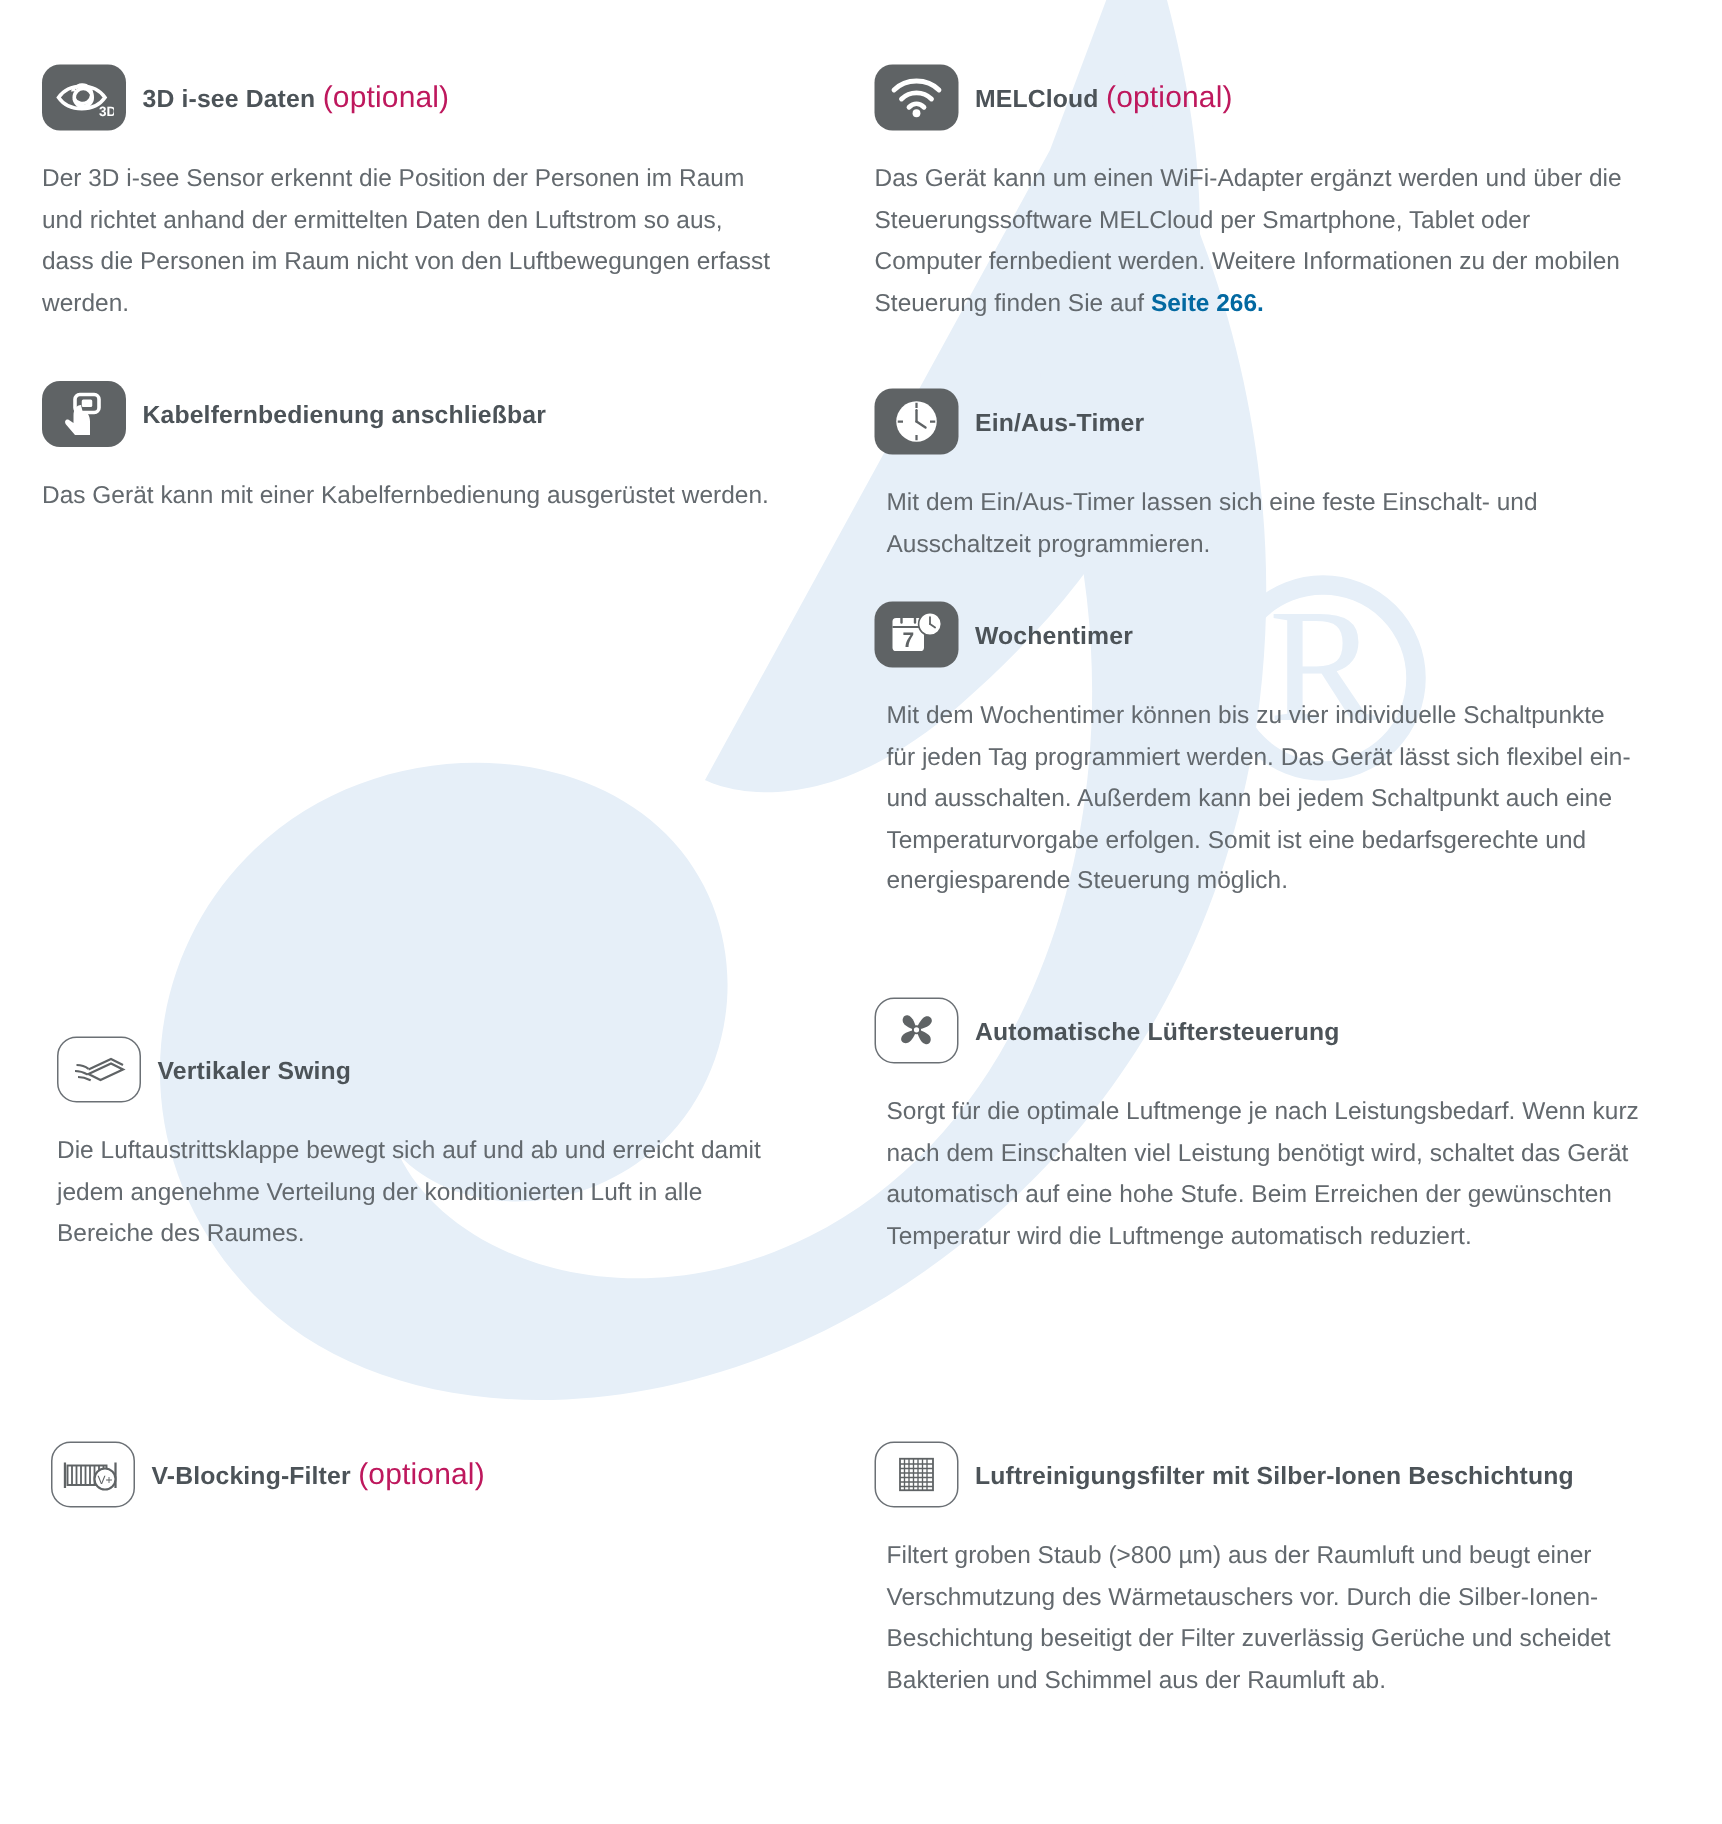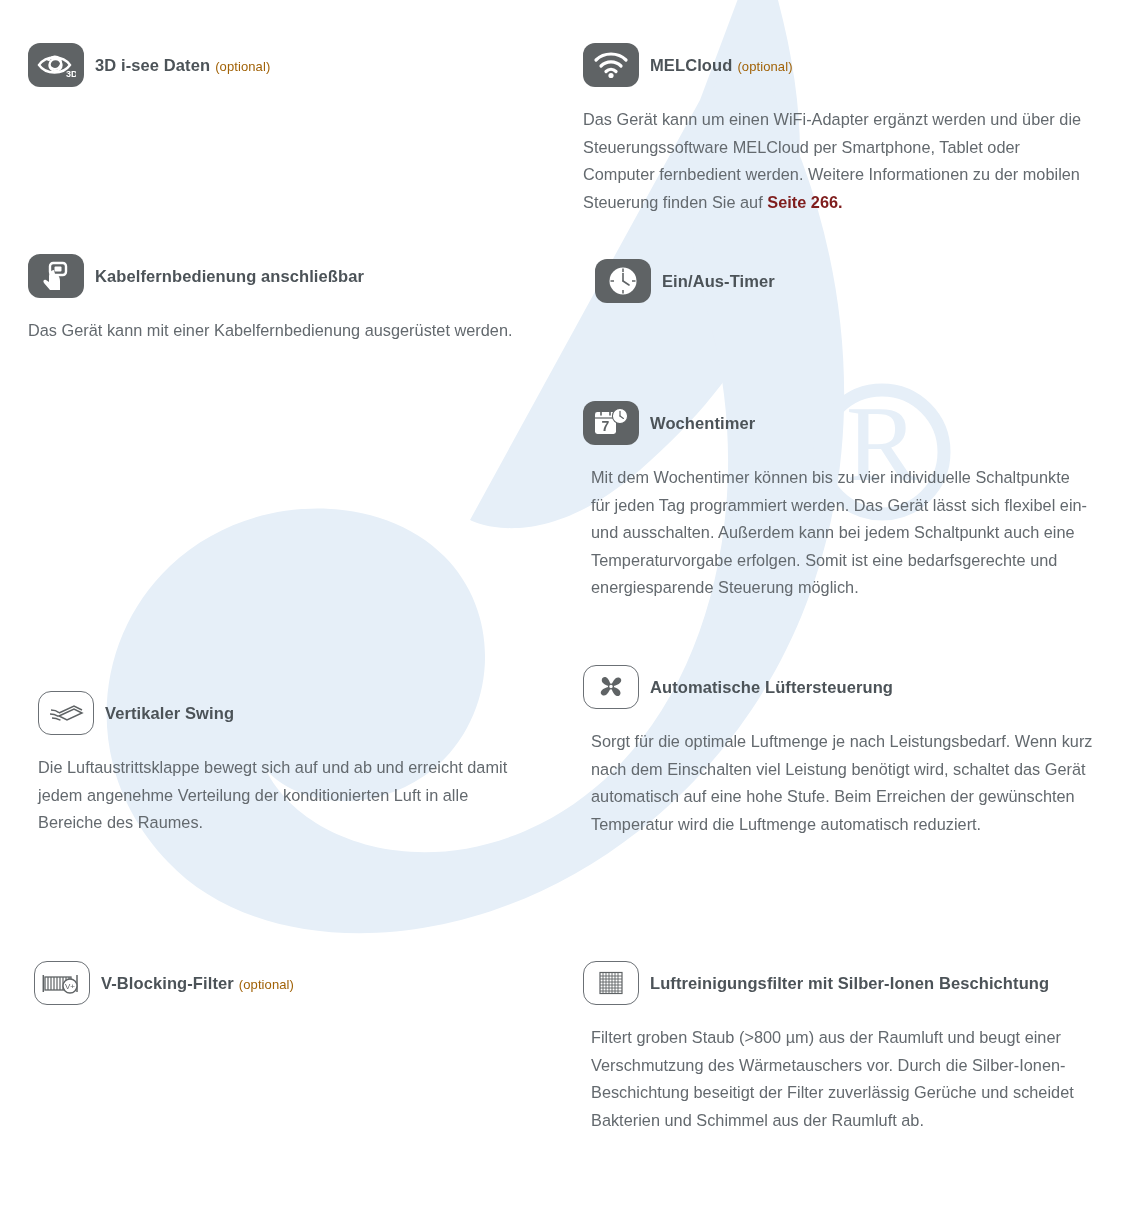--- a/index.html
+++ b/index.html
@@ -68,33 +68,33 @@
 
   .feature-title {
     font-size: 16.5px;
     font-weight: bold;
     color: #4c5358;
     letter-spacing: 0.1px;
     white-space: nowrap;
   }
   .feature-title .optional {
     font-weight: normal;
-    font-size: 13px;
-    color: #a16207;
+    font-size: 20px;
+    color: #be185d;
     padding-left: 5px;
   }
 
   .feature-body {
     margin-top: 18px;
     font-size: 16.3px;
     line-height: 27.5px;
     color: #63696e;
     letter-spacing: 0.02px;
   }
-  .feature-body b { color: #7f1d1d; font-weight: bold; }
+  .feature-body b { color: #0369a1; font-weight: bold; }
   .indent-b { padding-left: 8px; }
 </style>
 </head>
 <body>
 
 <svg class="watermark" viewBox="0 0 1148 1216" width="1148" height="1216" aria-hidden="true">
   <defs>
     <clipPath id="pageclip">
         <rect x="0" y="0" width="1148" height="1216"></rect>
       </clipPath>
@@ -130,20 +130,21 @@
           <svg width="40" height="26" viewBox="0 0 40 26">
             <path d="M3 13 C 10 3, 27 3, 34 13 C 27 23, 10 23, 3 13 Z" fill="none" stroke="#ffffff" stroke-width="2.4"></path>
             <circle cx="19.5" cy="13" r="6" fill="none" stroke="#ffffff" stroke-width="2.4"></circle>
             <path d="M14 7 a6.2 6.2 0 1 1 -0.6 6.6" fill="none" stroke="#ffffff" stroke-width="2.2"></path>
             <path d="M13.2 5.4 l1.6 3.4 l-3.6 0.2 z" fill="#ffffff"></path>
             <text x="30" y="25" font-family="Liberation Sans, sans-serif" font-size="9" font-weight="bold" fill="#ffffff">3D</text>
           </svg>
         </div>
         <div class="feature-title"><span>3D i-see Daten</span><span class="optional">(optional)</span></div>
       </div>
+      <div class="feature-body" style="width:487px;">Der 3D i-see Sensor erkennt die Position der Personen im Raum und richtet anhand der ermittelten Daten den Luftstrom so aus, dass die Personen im Raum nicht von den Luftbewegungen erfasst werden.</div>
     </div>
 
     <div class="feature" style="top:253px; left:0px; width:500px;">
       <div class="feature-head">
         <div class="icon-box filled">
           <svg width="34" height="30" viewBox="0 0 34 30">
             <rect x="11" y="2" width="16" height="12" rx="3.2" fill="none" stroke="#ffffff" stroke-width="2.4"></rect>
             <rect x="15.5" y="5.4" width="7" height="5" rx="1" fill="#ffffff"></rect>
             <path d="M15 9 C 12 9, 10 12, 10 16 L 10 21 L 7 19 C 5 18, 3.5 20, 5 22
                      L 11 29 L 21 29 L 21 20 C 21 16, 19 13, 16 13 Z" fill="#ffffff"></path>
@@ -207,37 +208,38 @@
             <path d="M8 15 C 13.5 9.5, 22.5 9.5, 28 15" fill="none" stroke="#ffffff" stroke-width="3.2" stroke-linecap="round"></path>
             <path d="M13 20.5 C 16 17.5, 20 17.5, 23 20.5" fill="none" stroke="#ffffff" stroke-width="3.2" stroke-linecap="round"></path>
             <circle cx="18" cy="24.5" r="2.6" fill="#ffffff"></circle>
           </svg>
         </div>
         <div class="feature-title"><span>MELCloud</span><span class="optional">(optional)</span></div>
       </div>
       <div class="feature-body" style="width:500px;"><span>Das Gerät kann um einen WiFi-Adapter ergänzt werden und über die Steuerungssoftware MELCloud per Smartphone, Tablet oder Computer fernbedient werden. Weitere Informationen zu der mobilen Steuerung finden Sie auf </span><b>Seite 266.</b></div>
     </div>
 
-    <div class="feature" style="top:258px; left:12px; width:500px;">
+    <div class="feature" style="top:258px; left:0px; width:500px;">
       <div class="feature-head">
         <div class="icon-box filled">
           <svg width="36" height="34" viewBox="0 0 36 34">
             <circle cx="18" cy="17" r="13.5" fill="#ffffff"></circle>
             <g stroke="#5f6365" stroke-width="1.5">
               <line x1="18" y1="4.5" x2="18" y2="8"></line>
               <line x1="18" y1="26" x2="18" y2="29.5"></line>
               <line x1="5.5" y1="17" x2="9" y2="17"></line>
               <line x1="27" y1="17" x2="30.5" y2="17"></line>
             </g>
             <line x1="18" y1="17" x2="18" y2="9.5" stroke="#5f6365" stroke-width="1.6" stroke-linecap="round"></line>
             <line x1="18" y1="17" x2="24" y2="21" stroke="#5f6365" stroke-width="1.6" stroke-linecap="round"></line>
           </svg>
         </div>
         <div class="feature-title"><span>Ein/Aus-Timer</span><span class="optional"></span></div>
       </div>
+      <div class="feature-body indent-b" style="width:500px;">Mit dem Ein/Aus-Timer lassen sich eine feste Einschalt- und Ausschaltzeit programmieren.</div>
     </div>
 
     <div class="feature" style="top:400px; left:0px; width:500px;">
       <div class="feature-head">
         <div class="icon-box filled">
           <svg width="40" height="34" viewBox="0 0 40 34">
             <rect x="4" y="6" width="21" height="22" rx="2.4" fill="#ffffff"></rect>
             <line x1="4" y1="12" x2="25" y2="12" stroke="#5f6365" stroke-width="1.2"></line>
             <g stroke="#5f6365" stroke-width="1.6" stroke-linecap="round">
               <line x1="10" y1="3.5" x2="10" y2="9"></line>

